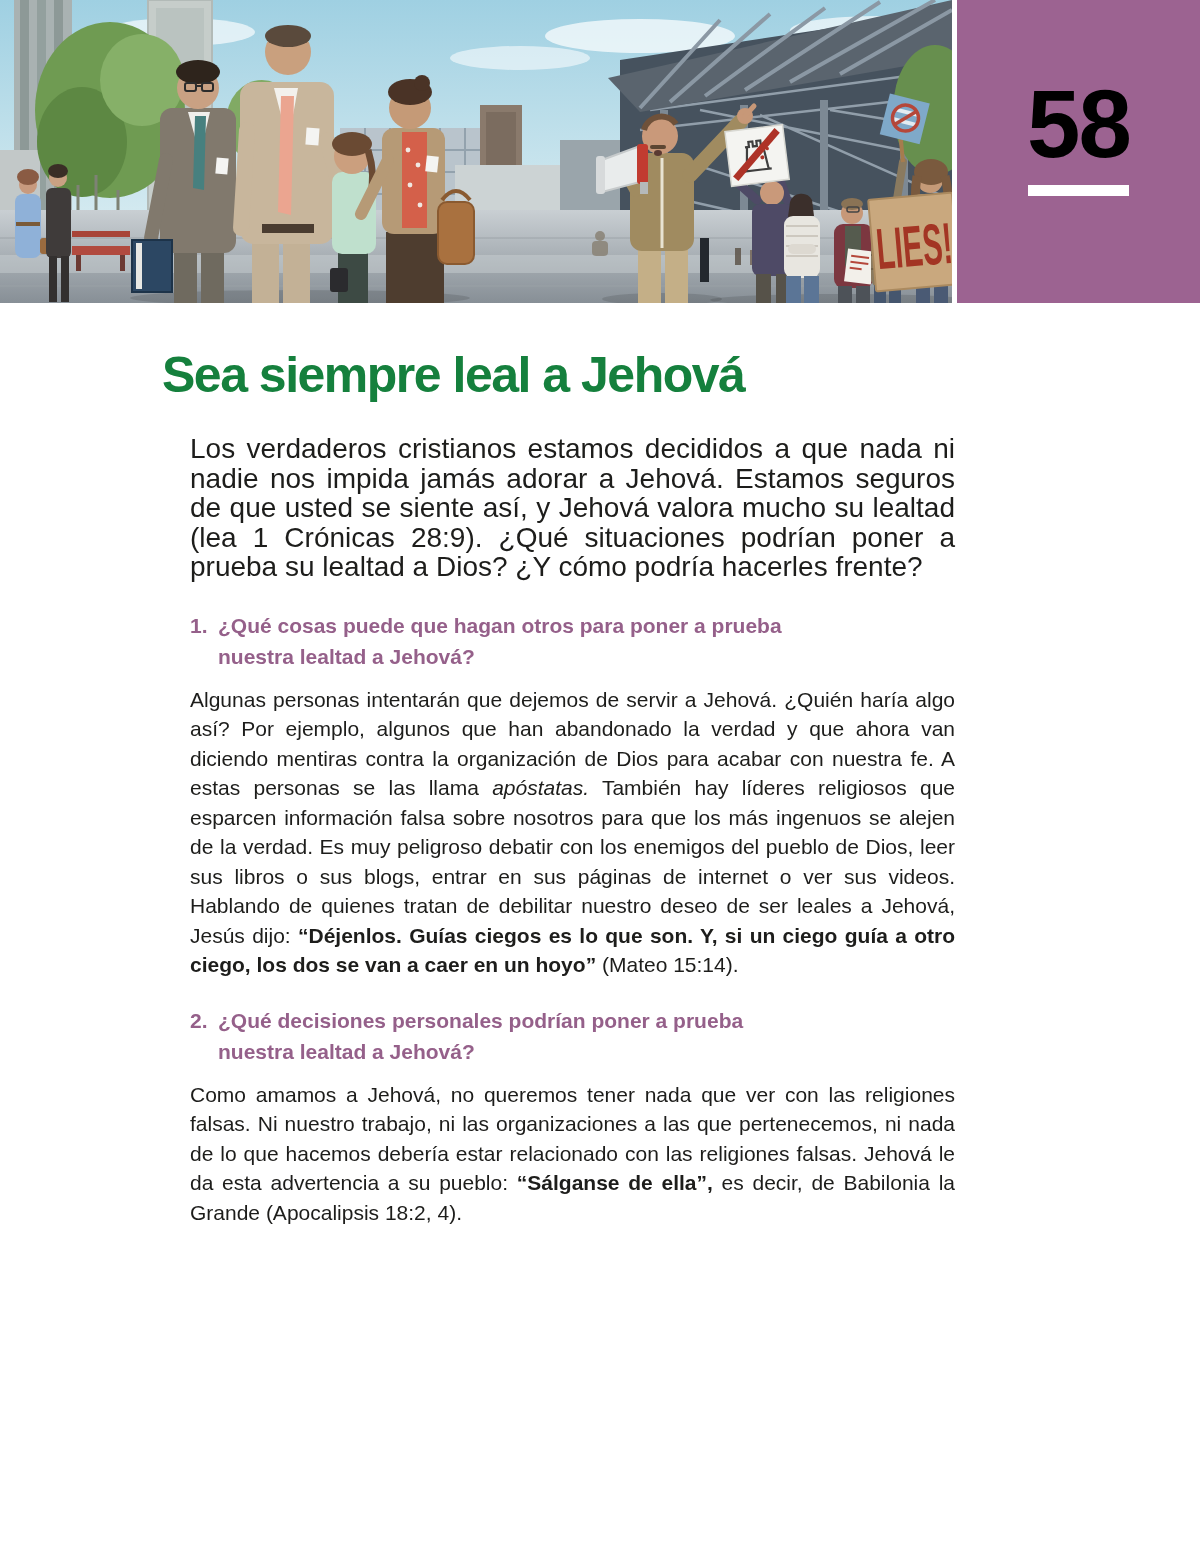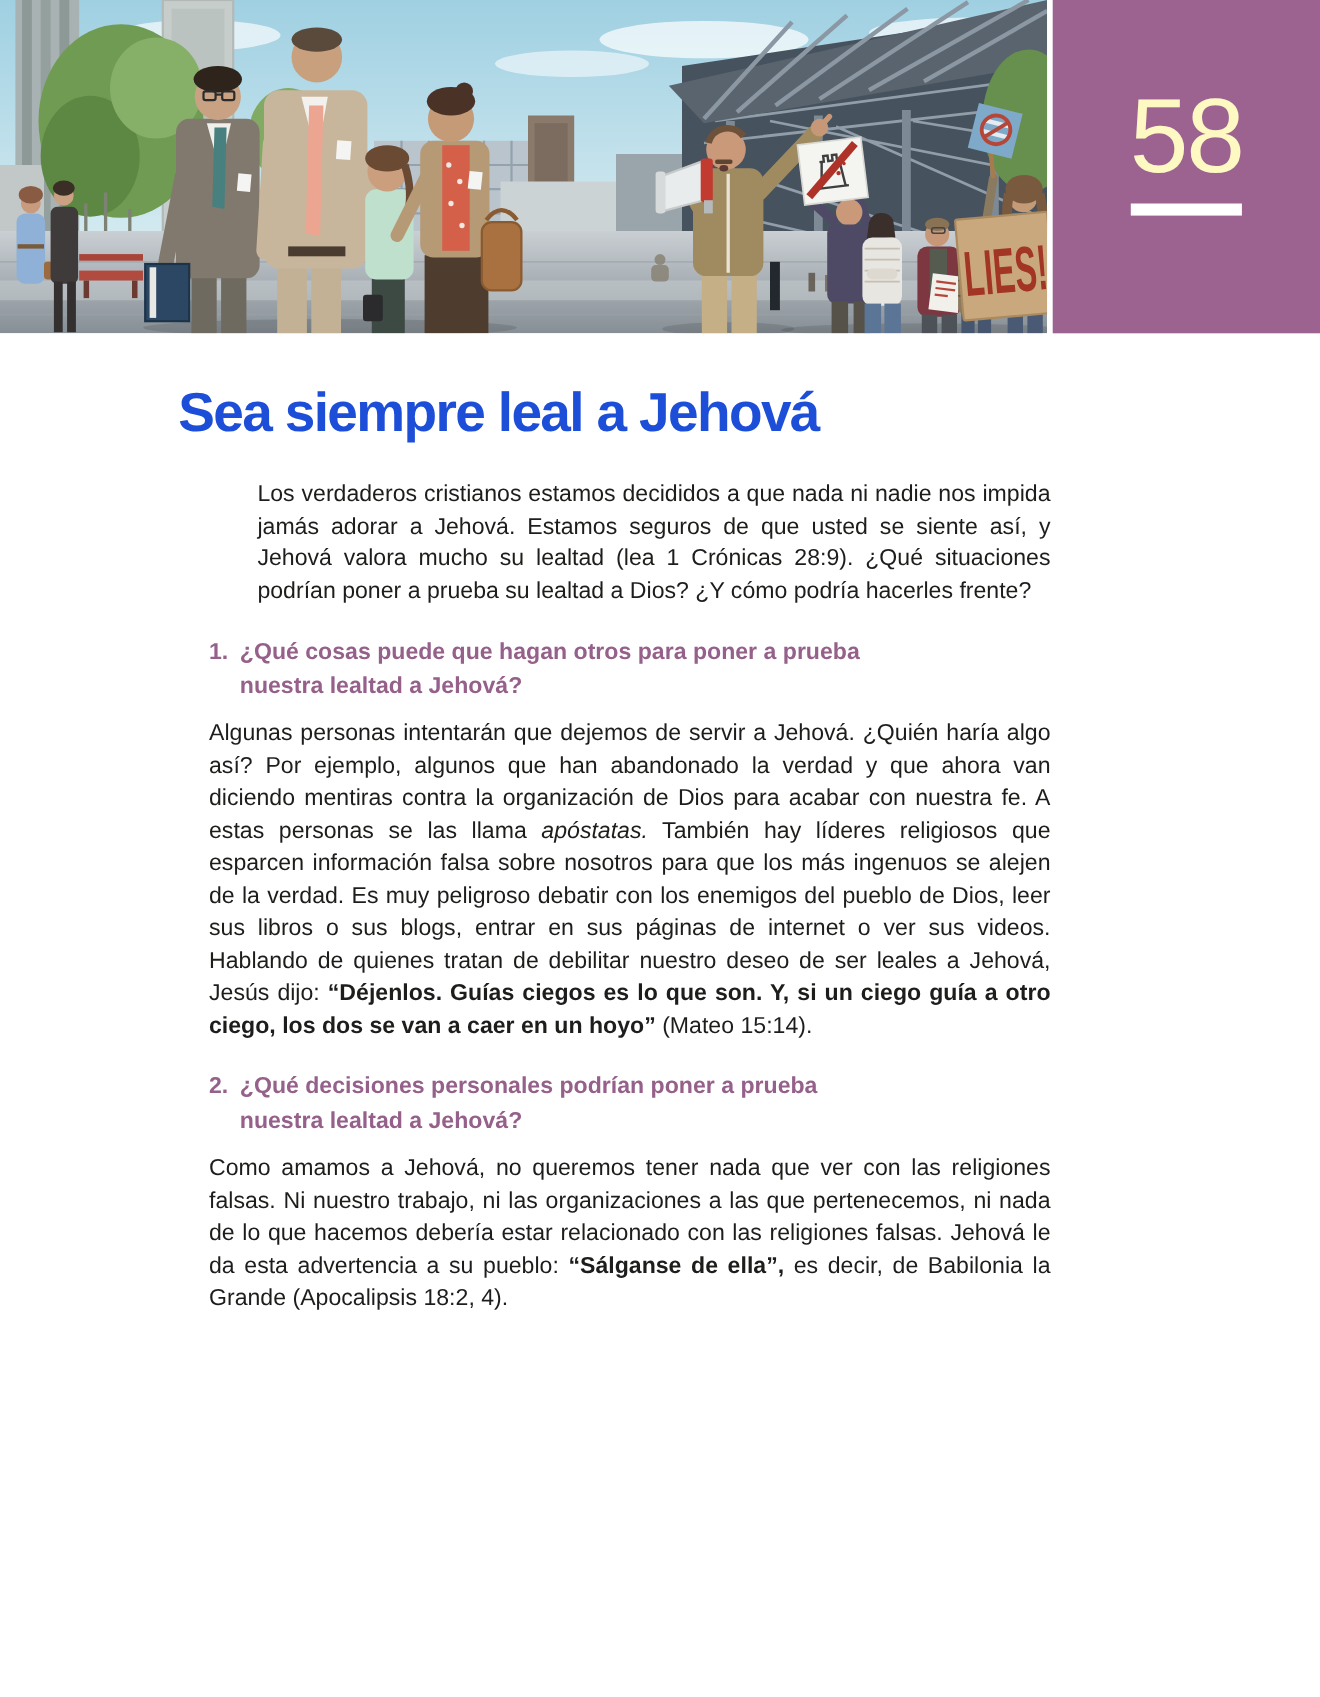--- a/index.html
+++ b/index.html
@@ -15,35 +15,35 @@
   .header{display:flex;height:303px;}
   .photo-wrap{width:952px;height:303px;flex:0 0 auto;}
   .photo-wrap svg{display:block;}
   .header-gap{width:5px;flex:0 0 auto;background:#ffffff;}
   .number-panel{
     flex:1 1 auto;height:303px;background:#9c6391;
     display:flex;flex-direction:column;align-items:center;
   }
   .lesson-number{
     margin-top:76px;
-    font-size:96px;line-height:1;font-weight:normal;color:#fef9c3;
+    font-size:96px;line-height:1;font-weight:bold;color:#000000;
     letter-spacing:-2px;
   }
   .lesson-rule{width:101px;height:11px;background:#ffffff;margin-top:13px;}
   
   .title{
     margin:46px 0 0 162px;
     font-size:50px;line-height:1.04;font-weight:bold;
-    letter-spacing:-1.5px;color:#1d4ed8;
+    letter-spacing:-1.5px;color:#15803d;
   }
   .content{width:765px;margin-left:190px;}
   .intro{
     margin-top:33px;
-    font-size:21px;line-height:29.5px;
-    text-align:justify;hyphens:auto;margin-left:44px;
+    font-size:28px;line-height:29.5px;
+    text-align:justify;hyphens:auto;
   }
   .section .q{
     position:relative;
     margin-top:25px;padding-left:28px;
     font-size:21px;line-height:31px;font-weight:bold;
     color:#95608a;
   }
   .section .q .q-num{position:absolute;left:0;top:0;}
   .section .para{
     margin-top:13px;

